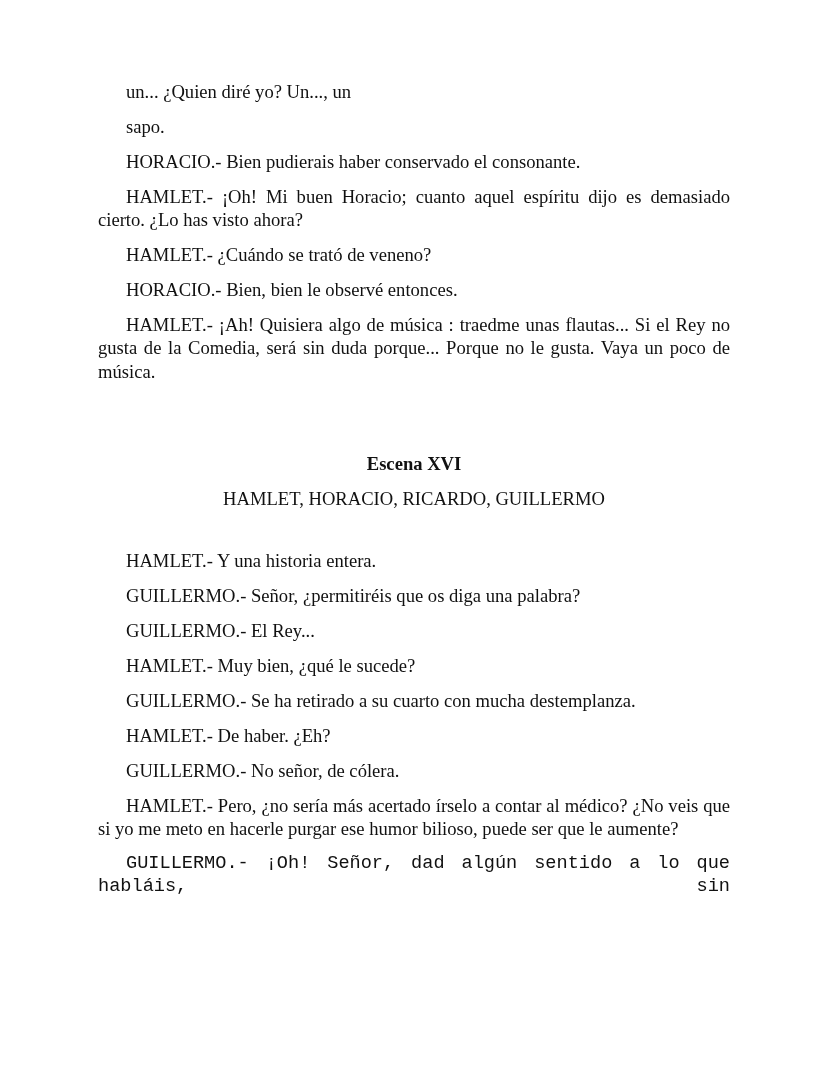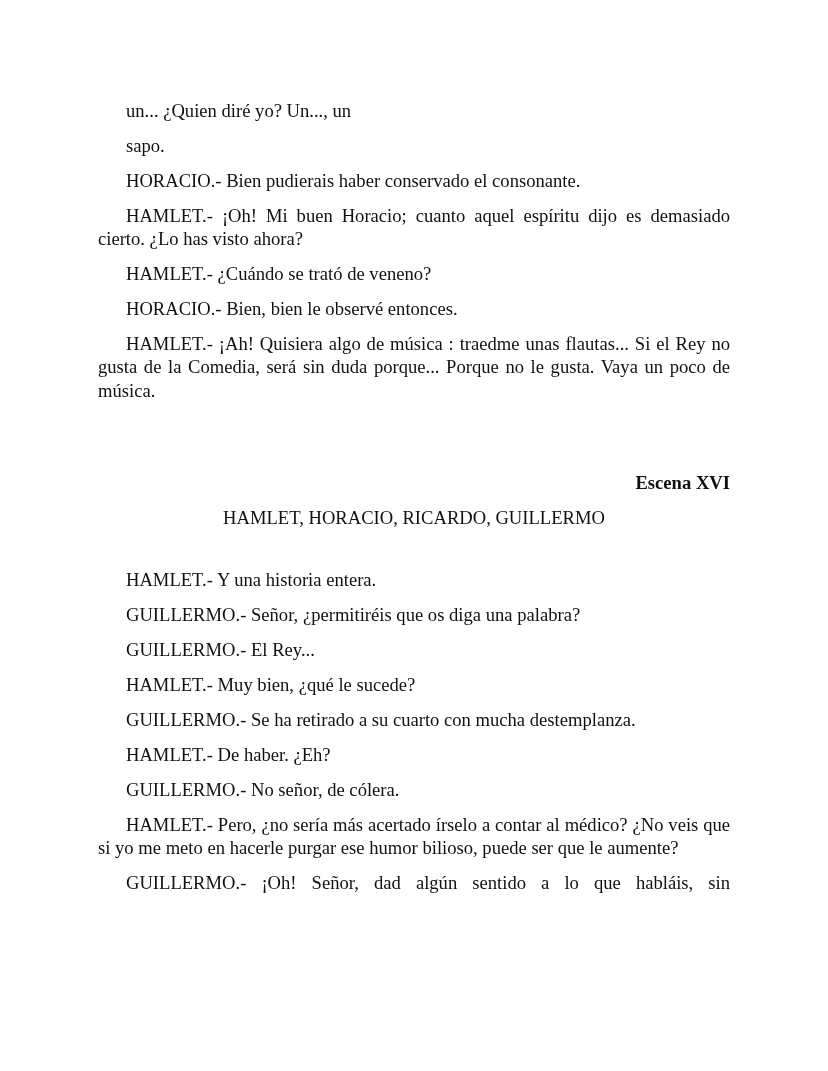--- a/index.html
+++ b/index.html
@@ -11,48 +11,48 @@
       width: 828px;
       height: 1071px;
       overflow: hidden;
       position: relative;
       font-family: "Liberation Serif", "DejaVu Serif", serif;
       color: #111111;
     }
     .page {
       position: absolute;
       left: 98px;
-      top: 99px;
+      top: 80px;
       width: 632px;
     }
     .para {
       font-size: 18.6px;
       line-height: 23.5px;
       text-align: justify;
       text-indent: 28px;
       margin: 0 0 11.4px 0;
     }
     .para.last-line-justify {
       text-align: justify;
       text-align-last: justify;
+      font-family: Liberation Mono, monospace;
     }
     .speaker {
       
     }
     .scene-block {
       margin-top: 69px;
       margin-bottom: 39px;
       text-align: center;
     }
     .scene-title {
       font-size: 18.6px;
       font-weight: bold;
       line-height: 23.5px;
       margin: 0 0 11px 0;
-      text-align: right;
     }
     .scene-chars {
       font-size: 18.6px;
       line-height: 23.5px;
       margin: 11px;
     }
   </style>
 </head>
 <body>
 

